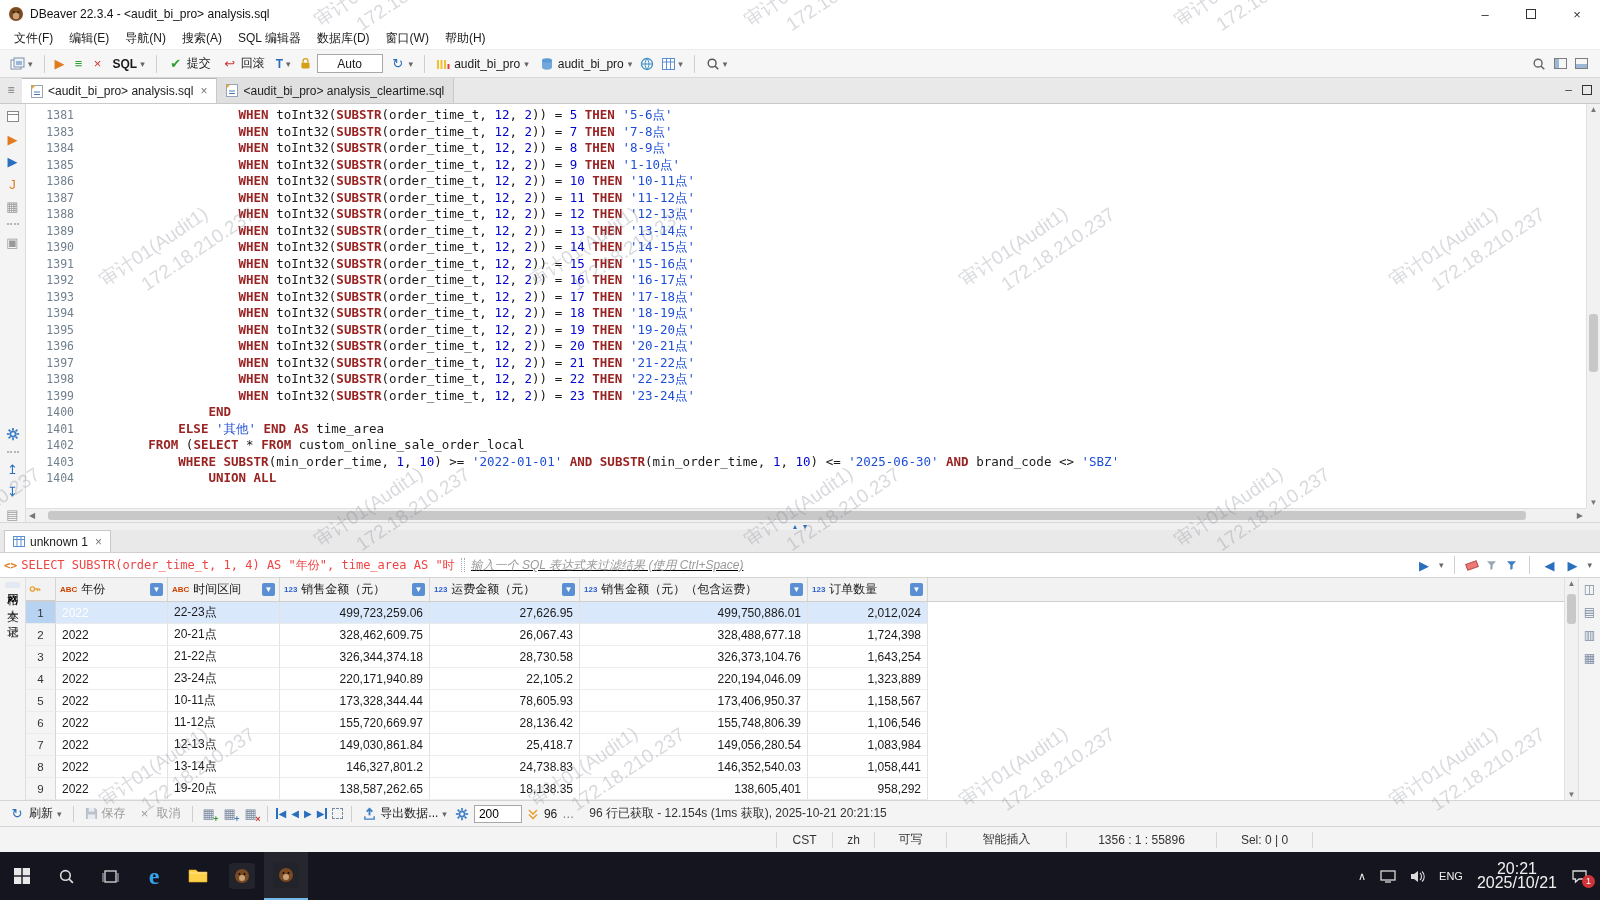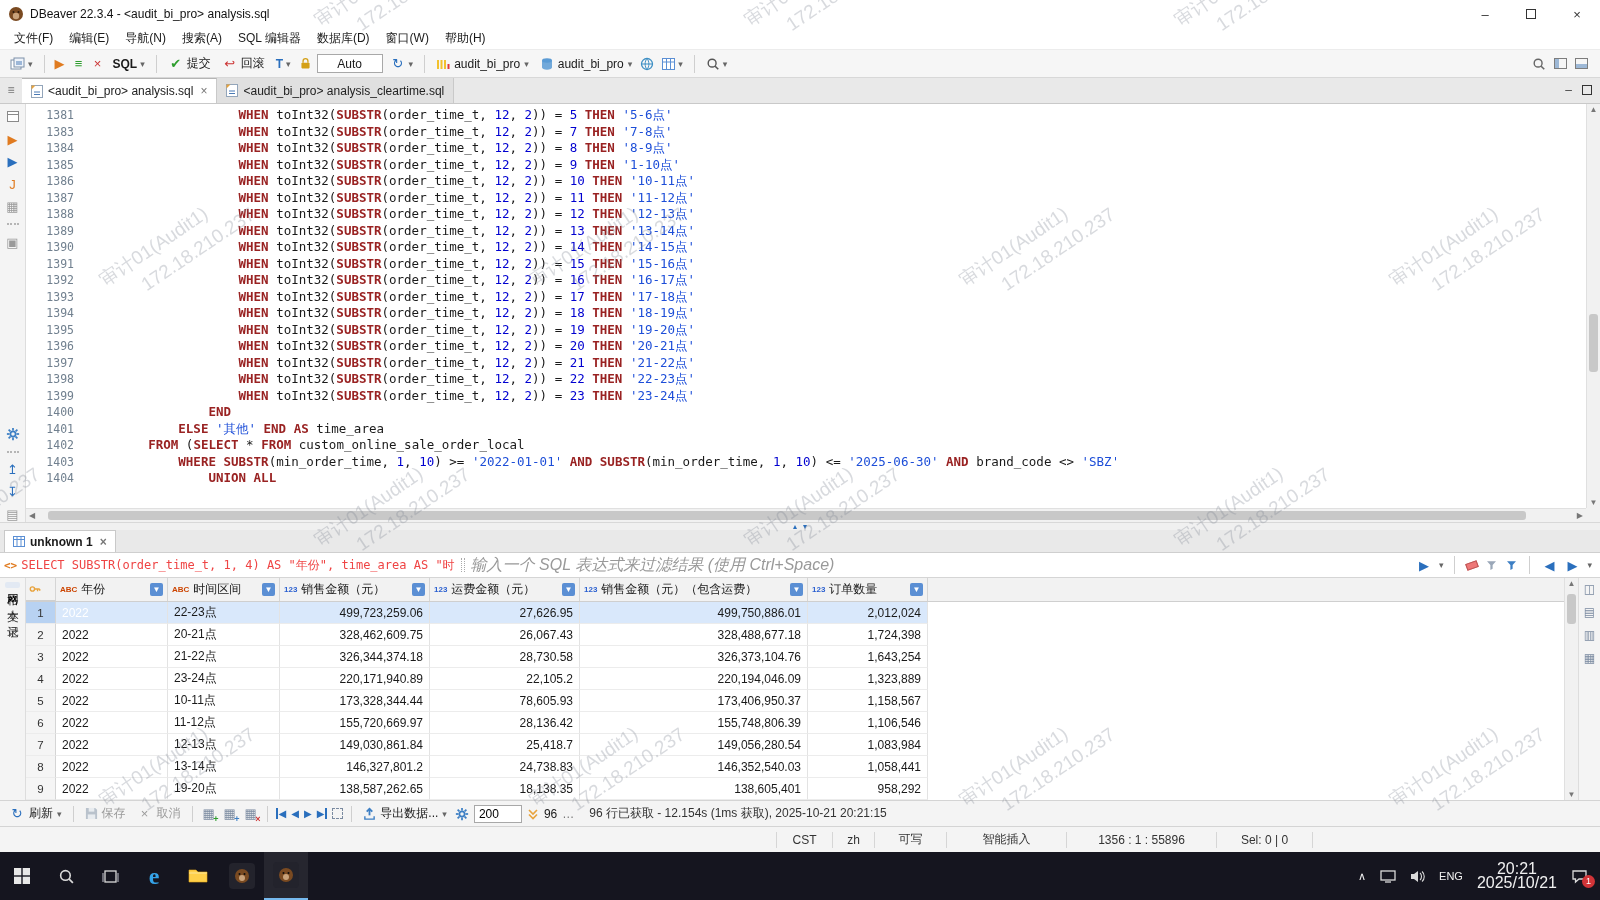--- a/index.html
+++ b/index.html
@@ -59,27 +59,27 @@
 .hscroll{background:#f1f1f1;border-top:1px solid #e0e0e0;position:relative;}
 .hscroll .arr{position:absolute;top:0;height:100%;display:flex;align-items:center;font-size:8px;color:#777;}
 .hscroll .arr.lf{left:3px}.hscroll .arr.rt{right:3px}
 .hthumb{position:absolute;top:2px;bottom:2px;background:#c8c8c8;border-radius:3px;}
 .scroll-corner{background:#f1f1f1;}
 
 
 .sash{height:8px;flex:none;background:#f0f0f0;border-top:1px solid #d8d8d8;display:flex;align-items:center;justify-content:center;gap:6px;font-size:8px;color:#2a6fbd;line-height:1;}
 
 
-.rtabbar{height:23px;flex:none;background:#e9e9e9;display:flex;align-items:flex-end;border-bottom:1px solid #cfcfcf;font-weight:bold;}
+.rtabbar{height:23px;flex:none;background:#e9e9e9;display:flex;align-items:flex-end;border-bottom:1px solid #cfcfcf;}
 .rtab{height:22px;display:flex;align-items:center;gap:5px;padding:0 8px;background:#fff;border:1px solid #c9c9c9;border-bottom:none;margin-left:4px;font-size:12px;}
 .filter-bar{height:25px;flex:none;display:flex;align-items:center;background:#fff;border-bottom:1px solid #d5d5d5;padding:0 4px;gap:4px;}
 .fb-sqlicon{color:#e07b20;font-weight:bold;font-family:"DejaVu Sans Mono",monospace;font-size:11px;flex:none;}
 .fb-query{font-family:"DejaVu Sans Mono","Liberation Mono",monospace;font-size:12px;color:#ef4444;white-space:nowrap;overflow:hidden;flex:none;max-width:540px;}
 .fb-handle{width:4px;height:14px;border-left:1px dotted #aaa;border-right:1px dotted #aaa;margin:0 2px;flex:none;}
-.fb-input{flex:1;border:none;outline:none;font-size:16px;min-width:0;}
+.fb-input{flex:1;border:none;outline:none;font-size:12px;min-width:0;text-decoration:underline;}
 .fb-input::placeholder{color:#999;font-style:italic;}
 .fb-icons{display:flex;align-items:center;gap:7px;flex:none;padding-right:4px;}
 .eraser{display:inline-block;width:12px;height:7px;background:#e77;border:1px solid #b55;transform:rotate(-20deg);}
 .results-body{height:222px;flex:none;display:flex;min-height:0;}
 .res-left{width:26px;flex:none;background:#f4f4f4;border-right:1px solid #ddd;display:flex;flex-direction:column;align-items:center;padding-top:4px;gap:10px;}
 .side-tab{writing-mode:vertical-lr;font-size:11.5px;color:#333;padding:3px 0;}
 .side-tab.active{color:#000;background:#e2e9f3;border-radius:2px;}
 .grid-wrap{flex:1;min-width:0;overflow:hidden;background:#fff;display:flex;flex-direction:column;}
 .g-header{display:flex;height:24px;flex:none;background:#f2f2f2;border-bottom:1px solid #cfcfcf;}
 .g-head{display:flex;align-items:center;padding:0 4px;border-right:1px solid #d5d5d5;flex:none;overflow:hidden;white-space:nowrap;}

